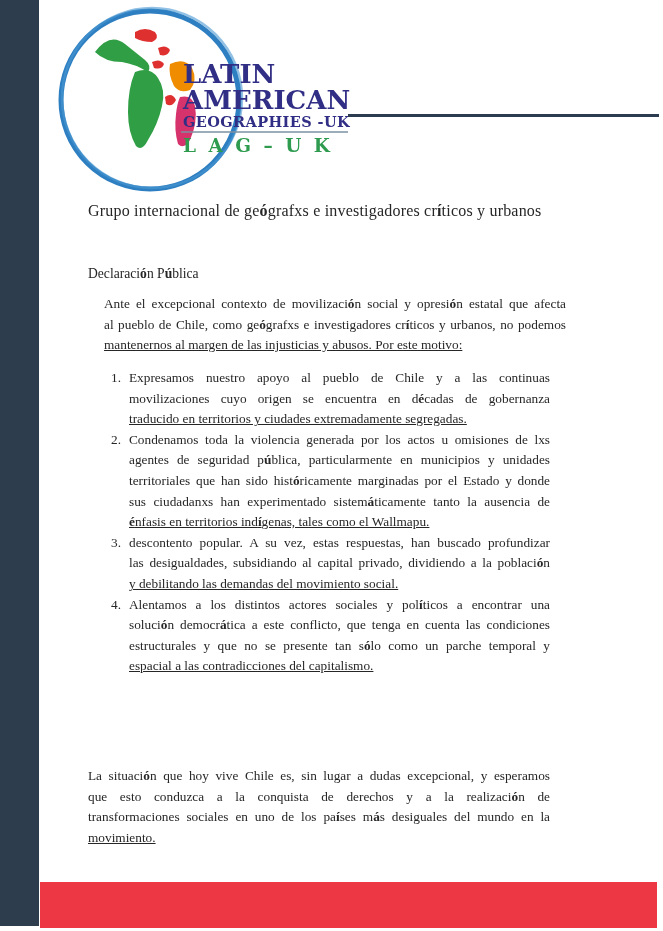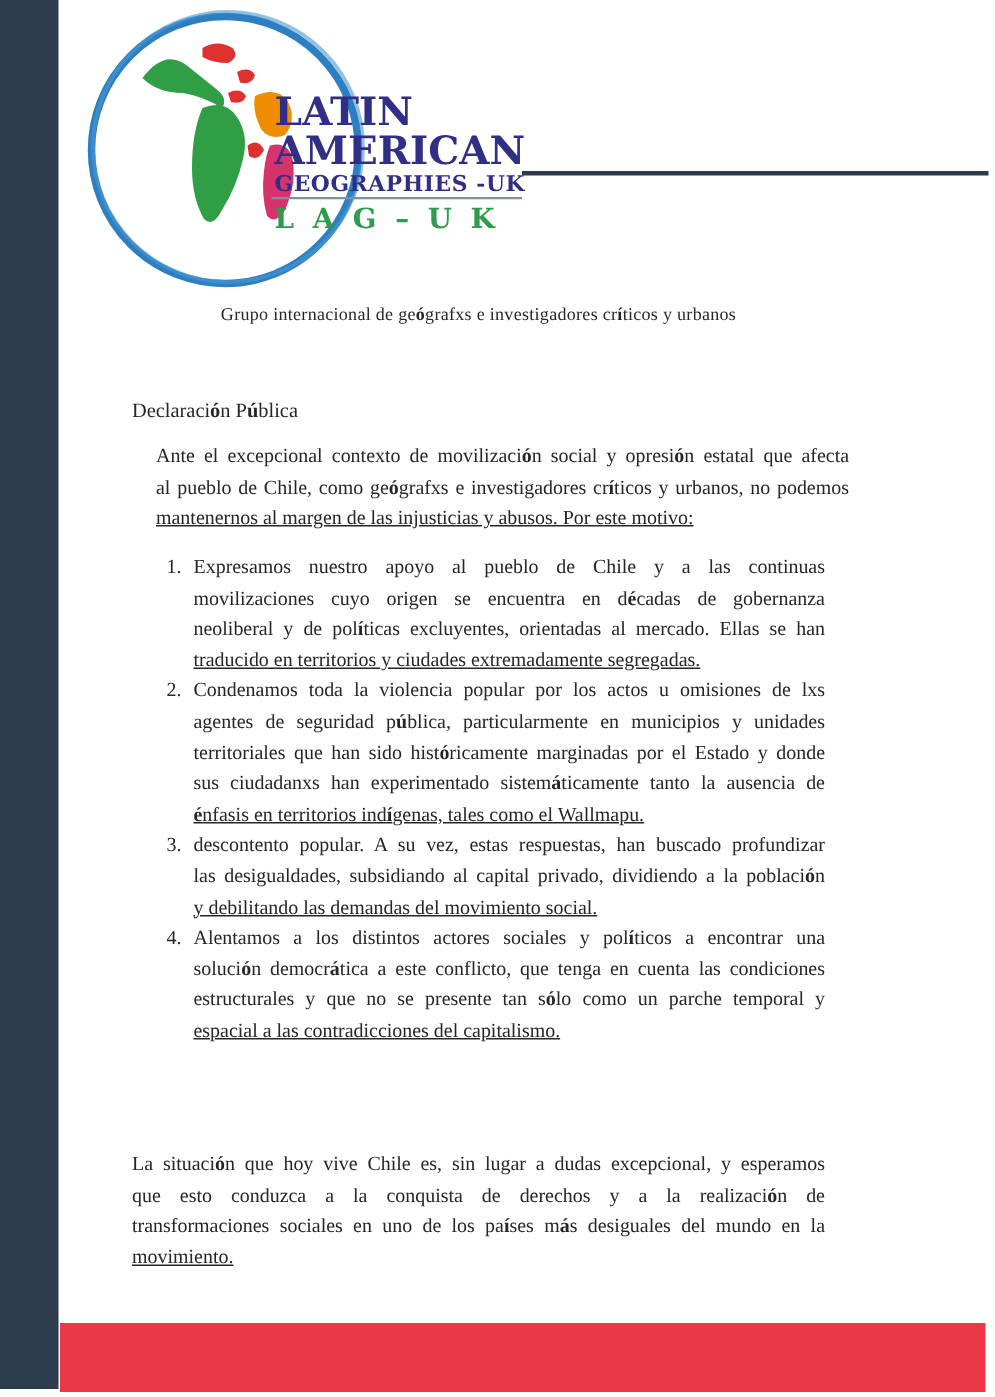--- a/index.html
+++ b/index.html
@@ -5,22 +5,22 @@
   html,body{margin:0;padding:0;}
   body{
     width:663px;height:931px;position:relative;background:#ffffff;overflow:hidden;
     font-family:"Liberation Serif","DejaVu Serif",serif;color:#262626;
   }
   .left-bar{position:absolute;left:0;top:0;width:39px;height:926px;background:#2e3d4e;}
   .footer-bar{position:absolute;left:40px;top:882px;width:617px;height:46px;background:#ee3745;}
   .header-rule{position:absolute;left:348px;top:114px;width:311px;height:3px;background:#2b3c50;}
   .logo{position:absolute;left:40px;top:2px;width:320px;height:192px;}
   .subtitle{
-    position:absolute;left:88px;top:202px;width:462px;text-align:center;
-    font-size:12px;letter-spacing:.2px;
+    position:absolute;left:88px;top:202px;width:462px;
+    font-size:16px;letter-spacing:.2px;
   }
   .heading{
     position:absolute;left:88px;top:266px;width:462px;font-size:13.6px;
   }
   .para{position:absolute;left:88px;width:462px;font-size:13.3px;line-height:20.6px;}
   #intro{top:294px;margin-left:16px;}
   #closing{top:766px;}
   .list{position:absolute;left:88px;top:368px;width:462px;font-size:13.3px;line-height:20.6px;}
   .list-item{display:flex;}
   .marker{width:41px;box-sizing:border-box;padding-right:8px;text-align:right;flex:none;}
@@ -71,28 +71,27 @@
     <div class="line">al pueblo de Chile, como ge<b>ó</b>grafxs e investigadores cr<b>í</b>ticos y urbanos, no podemos</div>
     <div class="line last">mantenernos al margen de las injusticias y abusos. Por este motivo:</div>
   </div>
 
 <div class="list" id="list">
     <div class="list-item">
       <div class="marker">1.</div>
       <div class="item-lines">
         <div class="line">Expresamos nuestro apoyo al pueblo de Chile y a las continuas</div>
         <div class="line">movilizaciones cuyo origen se encuentra en d<b>é</b>cadas de gobernanza</div>
-        <div class="line">neoliberal y de pol<b>í</b>ticas excluyentes, orientadas al mercado. Ellas se han</div>
         <div class="line last">traducido en territorios y ciudades extremadamente segregadas.</div>
       </div>
     </div>
     <div class="list-item">
       <div class="marker">2.</div>
       <div class="item-lines">
-        <div class="line">Condenamos toda la violencia popular por los actos u omisiones de lxs</div>
+        <div class="line">Condenamos toda la violencia generada por los actos u omisiones de lxs</div>
         <div class="line">agentes de seguridad p<b>ú</b>blica, particularmente en municipios y unidades</div>
         <div class="line">territoriales que han sido hist<b>ó</b>ricamente marginadas por el Estado y donde</div>
         <div class="line">sus ciudadanxs han experimentado sistem<b>á</b>ticamente tanto la ausencia de</div>
         <div class="line last"><b>é</b>nfasis en territorios ind<b>í</b>genas, tales como el Wallmapu.</div>
       </div>
     </div>
     <div class="list-item">
       <div class="marker">3.</div>
       <div class="item-lines">
         <div class="line">descontento popular. A su vez, estas respuestas, han buscado profundizar</div>

